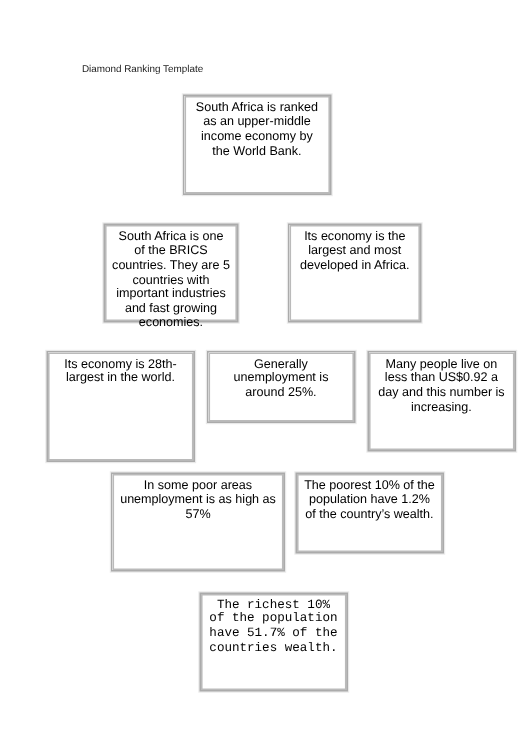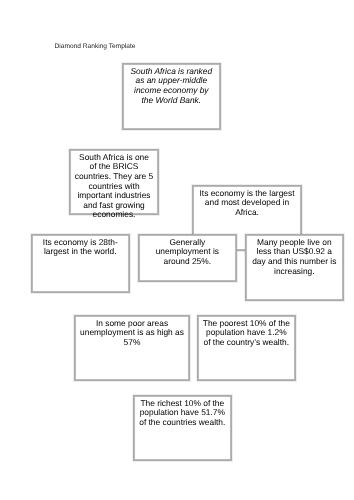--- a/index.html
+++ b/index.html
@@ -38,50 +38,50 @@
 </style>
 </head>
 <body>
 
 <div id="page">
 
   <div class="doc-title">Diamond Ranking Template</div>
 
   <div id="card-layer">
 
-    <div class="card" style="left:122px;top:63px;width:98.6px;height:66.6px;font-style:italic;" id="card-1">
+    <div class="card" style="left:122px;top:63px;width:98.6px;height:66.6px;" id="card-1">
       <div class="card-text">South Africa is ranked as an upper-middle income economy by the World Bank.</div>
     </div>
 
     <div class="card" style="left:69px;top:149px;width:90px;height:65.6px;" id="card-2">
       <div class="card-text">South Africa is one of the BRICS countries. They are 5 countries with important industries and fast growing economies.</div>
     </div>
 
-    <div class="card" style="left:192px;top:149px;width:110px;height:65.6px;margin-top:36px;" id="card-3">
+    <div class="card" style="left:192px;top:149px;width:89px;height:65.6px;" id="card-3">
       <div class="card-text">Its economy is the largest and most developed in Africa.</div>
     </div>
 
-    <div class="card" style="left:31px;top:234px;width:98.6px;height:59px;" id="card-4">
+    <div class="card" style="left:31px;top:234px;width:98.6px;height:74px;" id="card-4">
       <div class="card-text">Its economy is 28th-largest in the world.</div>
     </div>
 
     <div class="card" style="left:138px;top:234px;width:98.6px;height:48px;" id="card-5">
       <div class="card-text">Generally unemployment is around 25%.</div>
     </div>
 
     <div class="card" style="left:245px;top:234px;width:98.6px;height:66.6px;" id="card-6">
       <div class="card-text">Many people live on less than US$0.92 a day and this number is increasing.</div>
     </div>
 
     <div class="card" style="left:74px;top:315px;width:116px;height:65.6px;" id="card-7">
       <div class="card-text">In some poor areas unemployment is as high as 57%</div>
     </div>
 
-    <div class="card" style="left:197px;top:315px;width:98.6px;height:66px;" id="card-8">
+    <div class="card" style="left:197px;top:315px;width:98.6px;height:54px;" id="card-8">
       <div class="card-text">The poorest 10% of the population have 1.2% of the country’s wealth.</div>
     </div>
 
-    <div class="card" style="left:133px;top:395px;width:98.6px;height:65.6px;" id="card-9">
+    <div class="card" style="left:133px;top:395px;width:98.6px;height:65.6px;font-family:Liberation Mono, monospace;" id="card-9">
       <div class="card-text">The richest 10% of the population have 51.7% of the countries wealth.</div>
     </div>
 
   </div>
 </div>
 
 </body></html>

